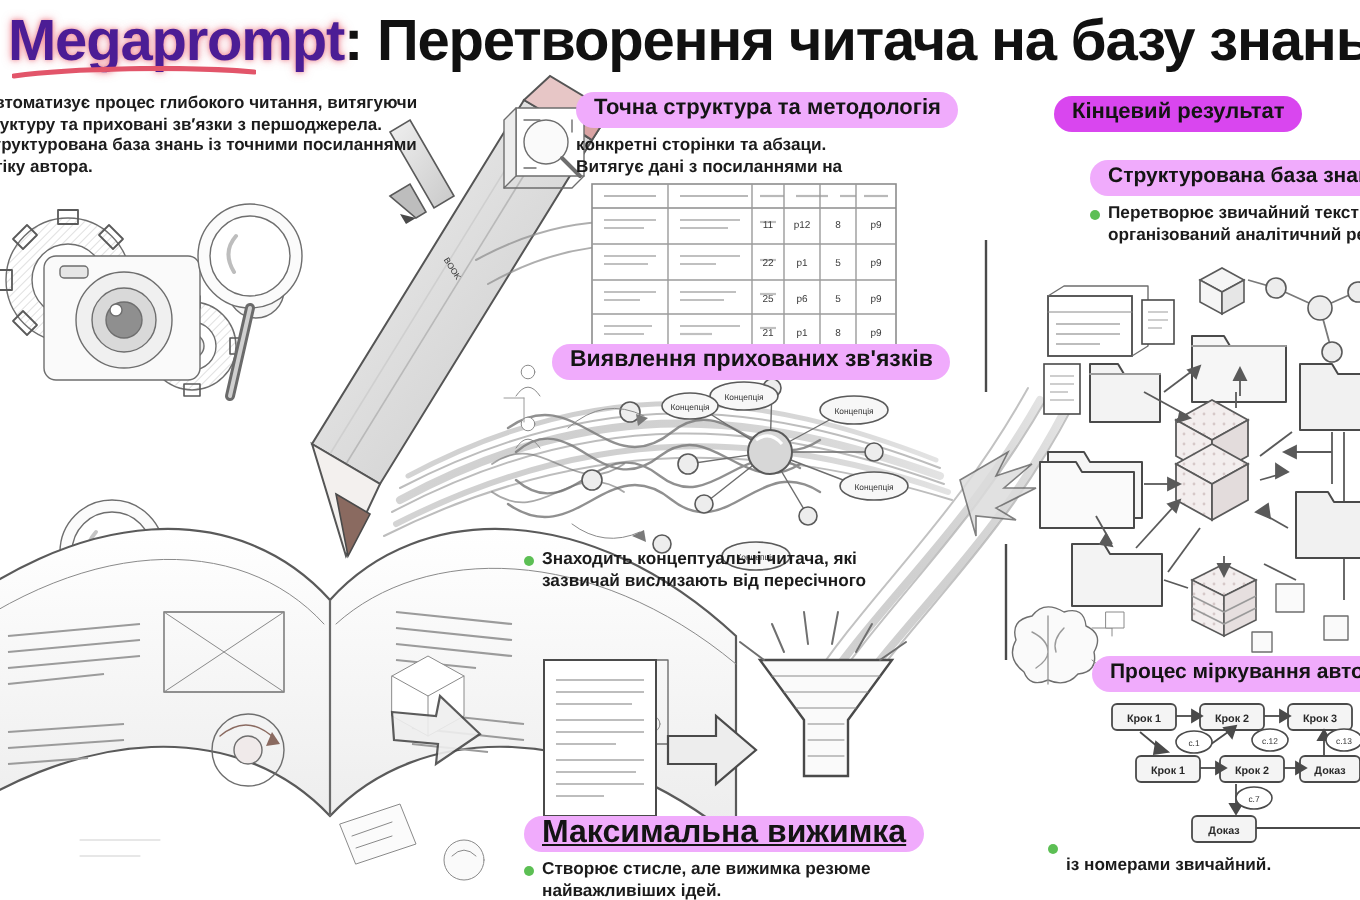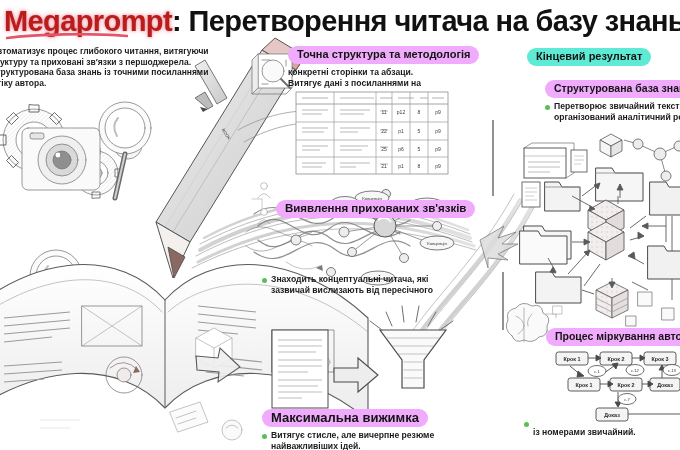--- a/index.html
+++ b/index.html
@@ -16,21 +16,21 @@
 
   
   .header{position:absolute;left:0;top:0;width:680px;height:42px;z-index:40;}
   .title{
     position:absolute;left:4px;top:4px;
     font-size:29px;font-weight:bold;color:#111;
     letter-spacing:-0.6px;white-space:nowrap;line-height:34px;
     font-family:"Liberation Sans","DejaVu Sans",sans-serif;
   }
   .title .brand{
-    position:relative;color:#b91c1c;
+    position:relative;color:#4c1d95;
     text-shadow:0 0 5px rgba(230,70,90,.55),0 0 2px rgba(230,70,90,.45);
   }
   .brand-underline{
     position:absolute;left:6px;top:33px;width:122px;height:7px;z-index:41;
   }
 
   
   .intro{
     position:absolute;left:-24px;top:46px;width:282px;z-index:35;
     font-size:8.5px;line-height:10.6px;color:#1c1c1c;font-weight:bold;
@@ -41,46 +41,46 @@
   .pill{
     display:inline-block;
     padding:2px 9px 3px 9px;
     border-radius:10px;
     font-weight:bold;
     color:#141414;
     white-space:nowrap;
     line-height:13px;
   }
   .pill-light{background:#f0abfc;}
-  .pill-strong{background:#5eead4;}
+  .pill-strong{background:#d946ef;}
 
   .callout{position:absolute;z-index:36;}
   .callout .body{
     margin-top:3px;font-size:8.6px;line-height:11px;color:#1b1b1b;
     font-weight:bold;
   }
   .dot{
     width:5px;height:5px;border-radius:50%;background:#5cbf54;
     flex:0 0 5px;margin-top:3.5px;
   }
   .body-txt{white-space:nowrap;}
 
   
   #c-structure{left:288px;top:44px;}
   #c-structure .pill{font-size:11px;}
   #c-result{left:527px;top:46px;}
   #c-result .pill{font-size:11px;}
   #c-kb{left:545px;top:78px;width:150px;}
   #c-kb .pill{font-size:10.5px;}
-  #c-links{left:276px;top:198px;}
+  #c-links{left:276px;top:170px;}
   #c-links .pill{font-size:11.5px;}
   #c-links-body{left:262px;top:274px;width:215px;z-index:36;
     font-size:8.6px;line-height:11px;color:#1b1b1b;font-weight:bold;}
   #c-squeeze{left:262px;top:408px;}
-  #c-squeeze .pill{font-size:13px;}
+  #c-squeeze .pill{font-size:16px;text-decoration:underline;}
   #c-reason{left:546px;top:326px;}
   #c-reason .pill{font-size:10.5px;}
   #c-reason-body{left:524px;top:418px;width:165px;z-index:36;
     font-size:8.6px;line-height:11px;color:#1b1b1b;font-weight:bold;}
   .rowflex{display:flex;align-items:flex-start;gap:4px;}
   .clip-right{overflow:hidden;}
 
   
   .sketch{stroke:#4a4a4a;fill:none;stroke-linecap:round;stroke-linejoin:round;}
   .thin{stroke:#6e6e6e;stroke-width:.7;}
@@ -748,21 +748,21 @@
     <div style="padding-left:9px">
       <div class="body-txt">зазвичай вислизають від пересічного</div>
     </div>
   </div>
 
   <div class="callout" id="c-squeeze">
     <div class="pill pill-light">Максимальна вижимка</div>
     <div class="body">
       <div class="rowflex">
         <span class="dot"></span>
-        <span class="body-txt">Витягує стисле, але вичерпне резюме</span>
+        <span class="body-txt">Створює стисле, але вижимка резюме</span>
       </div>
       <div style="padding-left:9px">
         <span class="body-txt">найважливіших ідей.</span>
       </div>
     </div>
   </div>
 
   <div class="callout clip-right" id="c-reason">
     <div class="pill pill-light">Процес міркування автора</div>
   </div>

